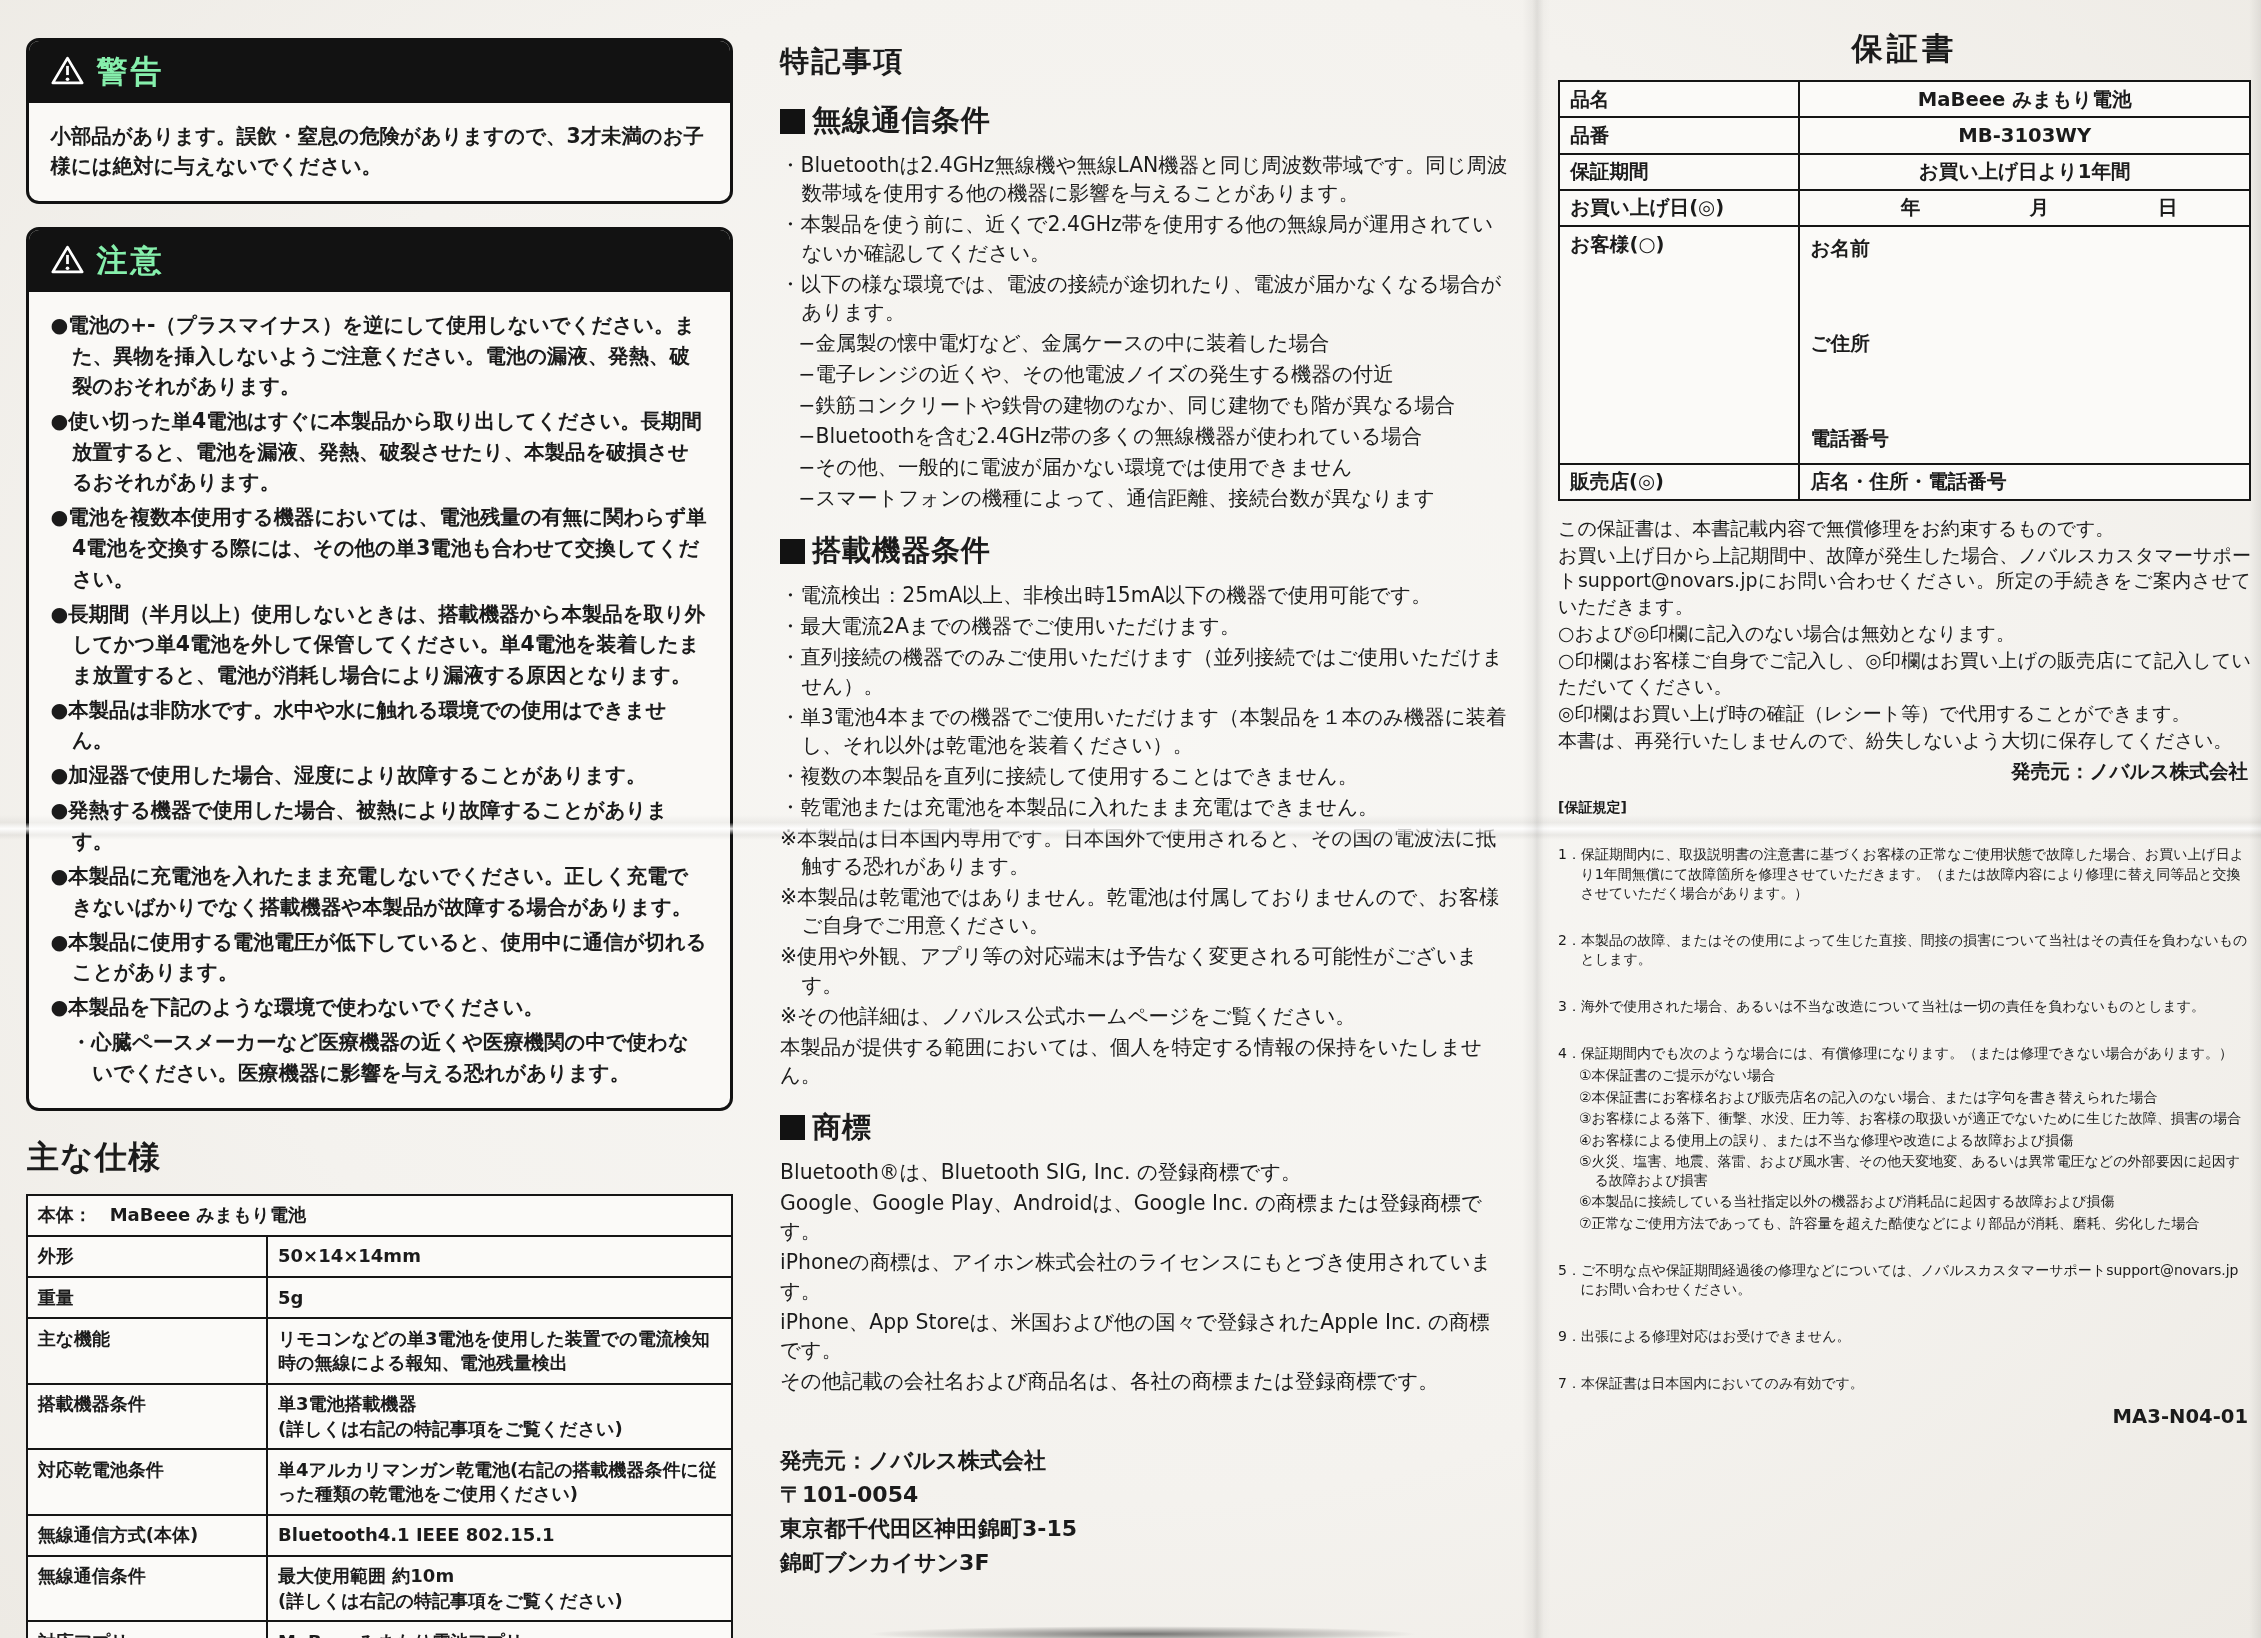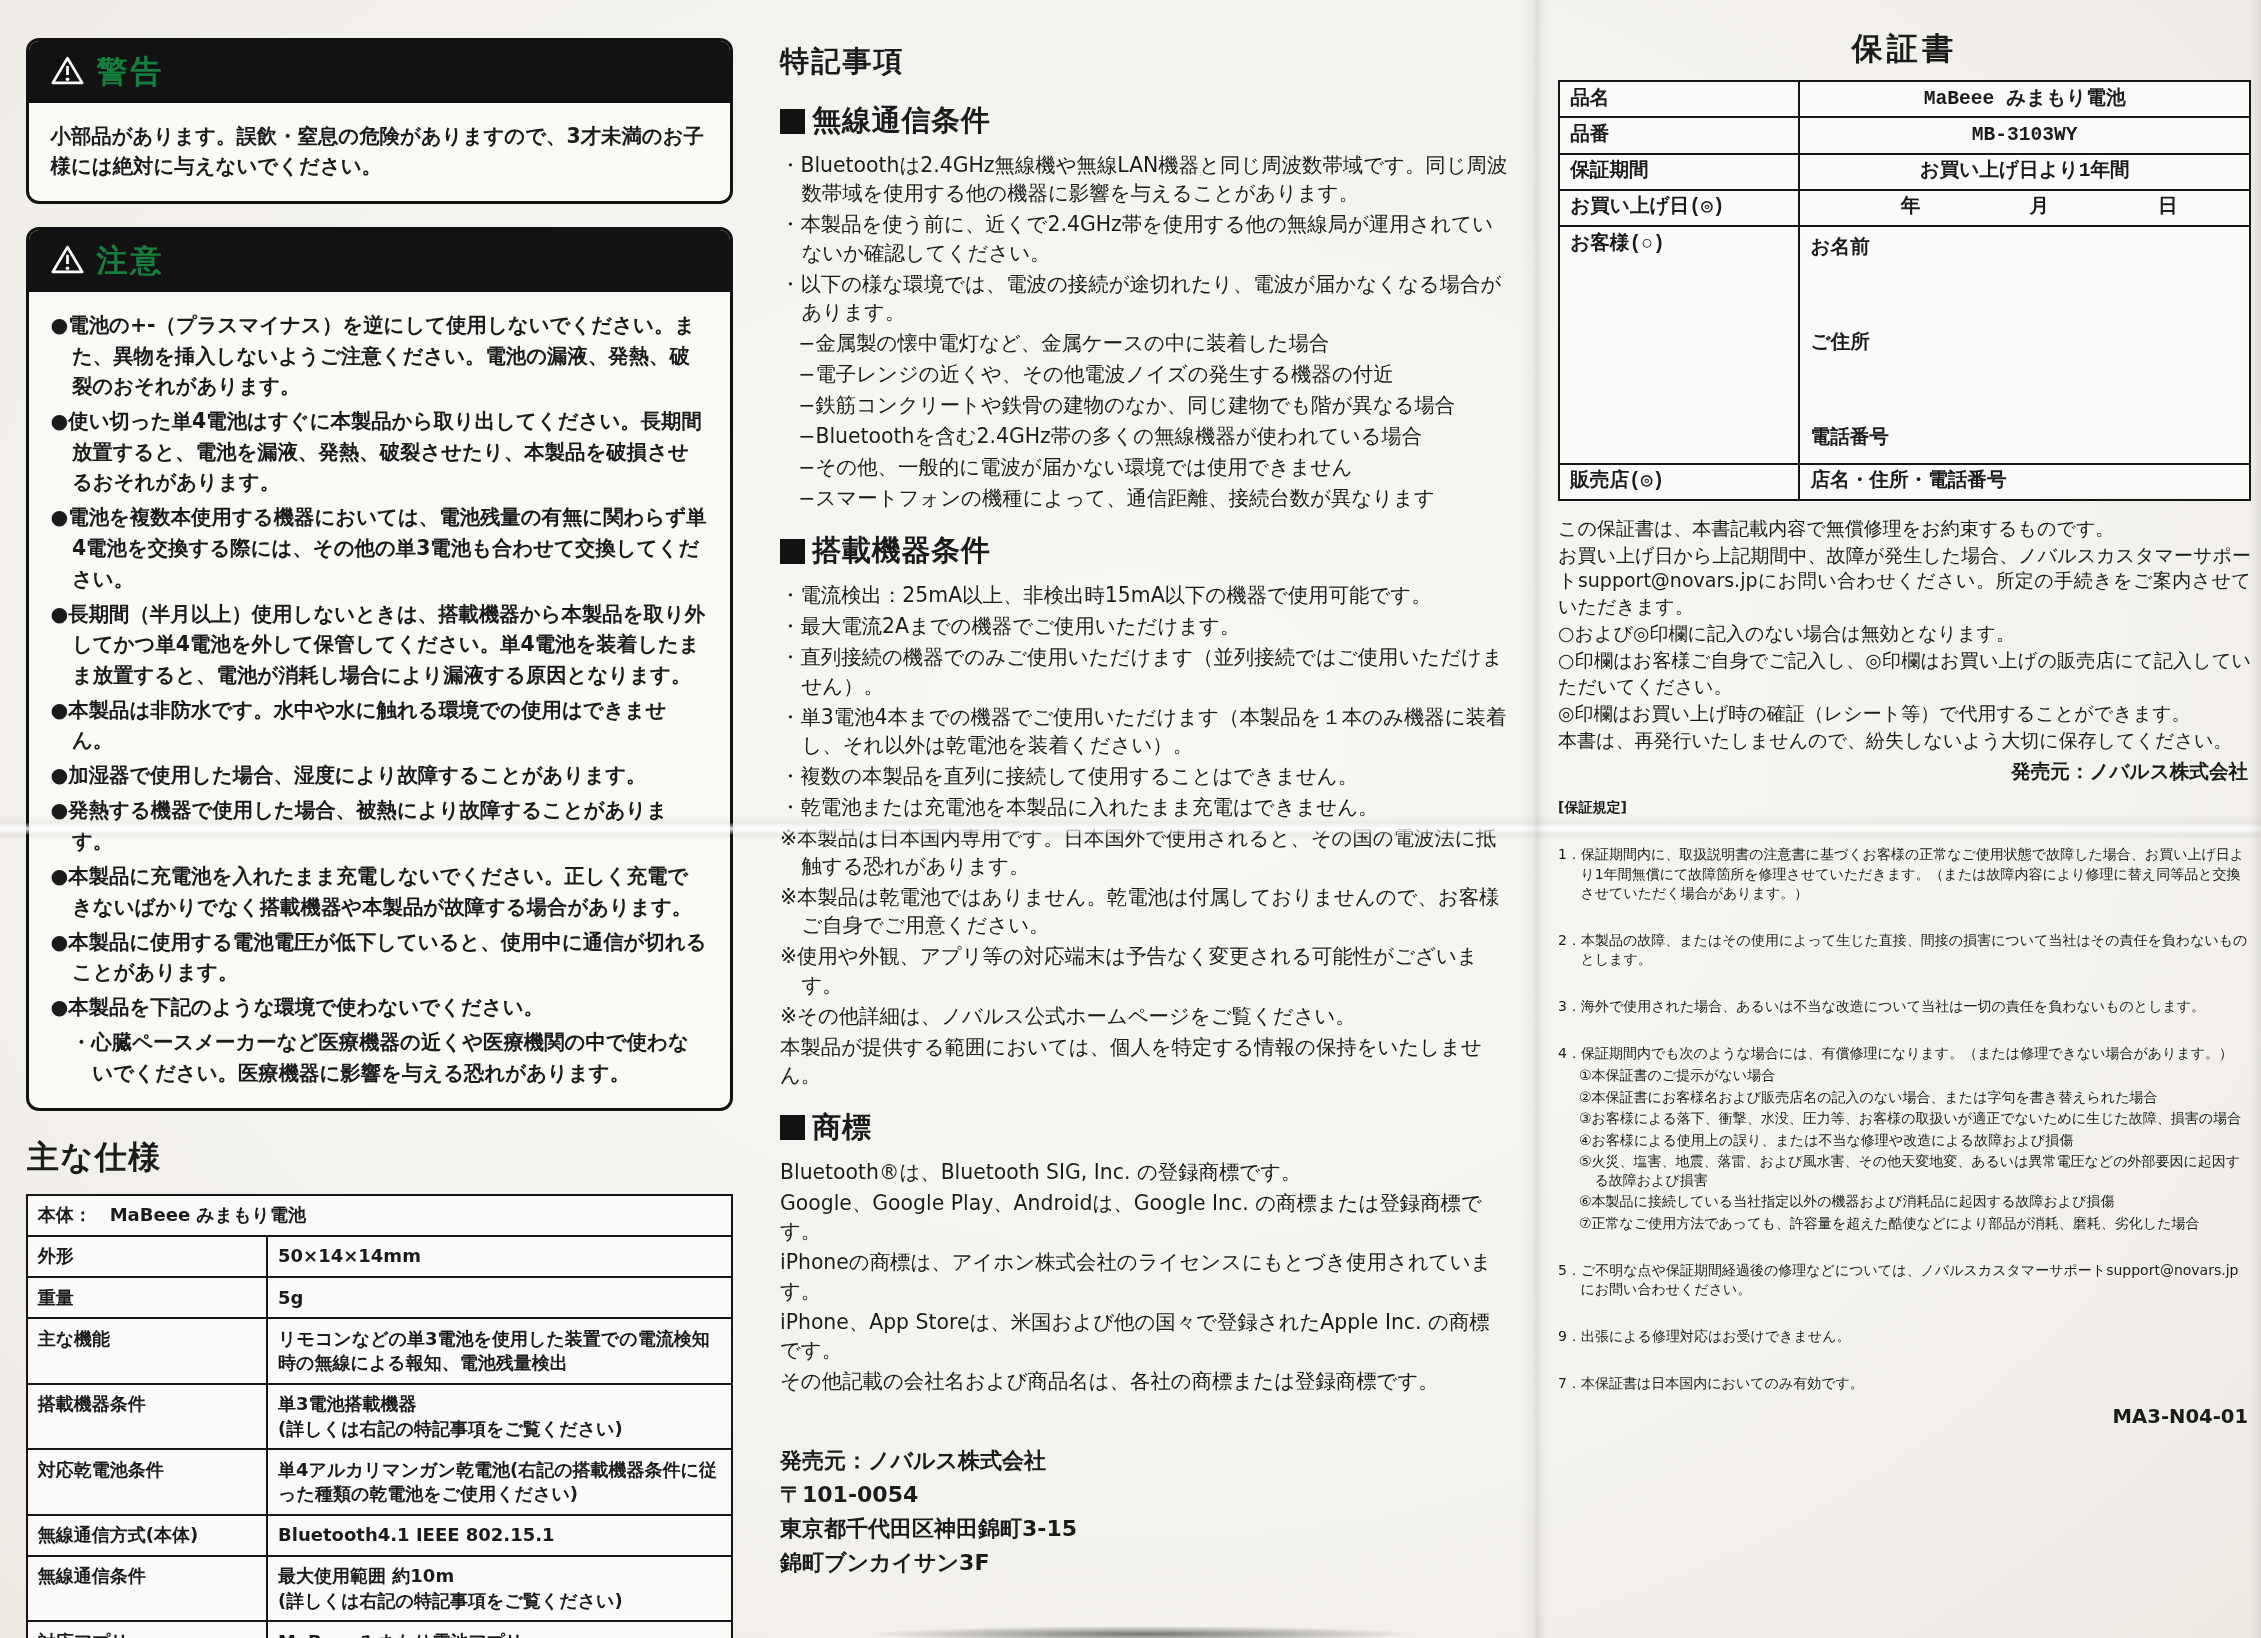--- a/index.html
+++ b/index.html
@@ -12,21 +12,21 @@
     -webkit-font-smoothing:antialiased;
   }
   .col{position:absolute;}
   .col-left{left:25.5px;top:38px;width:707px;}
   .col-mid{left:780px;top:42px;width:729px;}
   .col-right{left:1558px;top:28px;width:693px;}
 
   
   .alert-box{border:3.6px solid #121212;border-radius:13px;overflow:hidden;background:#faf9f6;margin-bottom:23px;}
   .alert-head{background:#121212;display:flex;align-items:center;gap:13px;padding:10.2px 22px;min-height:41px;}
-  .alert-title{color:#15803d;font-size:31px;font-weight:700;letter-spacing:2.9px;}
+  .alert-title{color:#86efac;font-size:31px;font-weight:700;letter-spacing:2.9px;}
   .alert-body{padding:17.5px 22px 19px 22px;font-size:20.4px;line-height:1.5;font-weight:600;}
   .c-item{padding-left:1.05em;text-indent:-1.05em;margin-bottom:4.4px;}
   .c-sub{margin-left:1.0em;padding-left:1.05em;text-indent:-1.05em;}
 
   
   .spec-heading{font-size:32px;font-weight:700;margin:25px 0 14.6px 1.5px;letter-spacing:1.5px;}
   table.spec{width:100%;border-collapse:collapse;background:#fbfaf8;}
   table.spec,table.spec td{border:2.9px solid #151515;}
   table.spec td{padding:7.3px 10.2px;font-size:18px;line-height:1.36;font-weight:600;vertical-align:top;border-radius:12px;}
   td.spec-label{width:218px;}
@@ -39,21 +39,21 @@
   .sec-sq{width:25px;height:25px;background:#121212;display:inline-block;flex:0 0 auto;}
   .m-text{font-size:20.4px;line-height:1.38;font-weight:500;}
   .m-bullet{padding-left:1.05em;text-indent:-1.05em;margin-bottom:2.9px;}
   .m-dash{margin-left:0.9em;padding-left:1.05em;text-indent:-1.05em;margin-bottom:2.9px;}
   .m-note{padding-left:1.05em;text-indent:-1.05em;margin-bottom:2.9px;}
   .m-par{margin-bottom:2.9px;}
   .publisher{margin-top:49px;font-size:22px;line-height:1.55;font-weight:600;}
 
   
   .w-title{text-align:center;font-size:31px;font-weight:700;letter-spacing:4.4px;margin-bottom:10.2px;}
-  table.warranty{width:100%;border-collapse:collapse;background:#fbfaf8;margin-bottom:14.6px;font-family:Liberation Mono, monospace;}
+  table.warranty{width:100%;border-collapse:collapse;background:#fbfaf8;margin-bottom:14.6px;}
   table.warranty,table.warranty td{border:2.9px solid #151515;}
   table.warranty td{font-size:19.6px;font-weight:600;padding:4.4px 10.2px;vertical-align:top;line-height:1.3;}
   td.w-label{width:218px;}
   td.w-center{text-align:center;}
   .date-cell{display:flex;justify-content:center;gap:109px;padding-left:29px;}
   .cust-cell{display:flex;flex-direction:column;justify-content:space-between;min-height:215px;padding:4.4px 0 7.3px 0;}
   .dealer-cell{min-height:96px;}
   .w-par{font-size:19px;line-height:1.35;font-weight:500;text-align:justify;}
   .w-par div{margin-bottom:1.5px;}
   .w-seller{text-align:right;font-size:19.6px;font-weight:600;margin:4.4px 2.9px 13px 0;}

